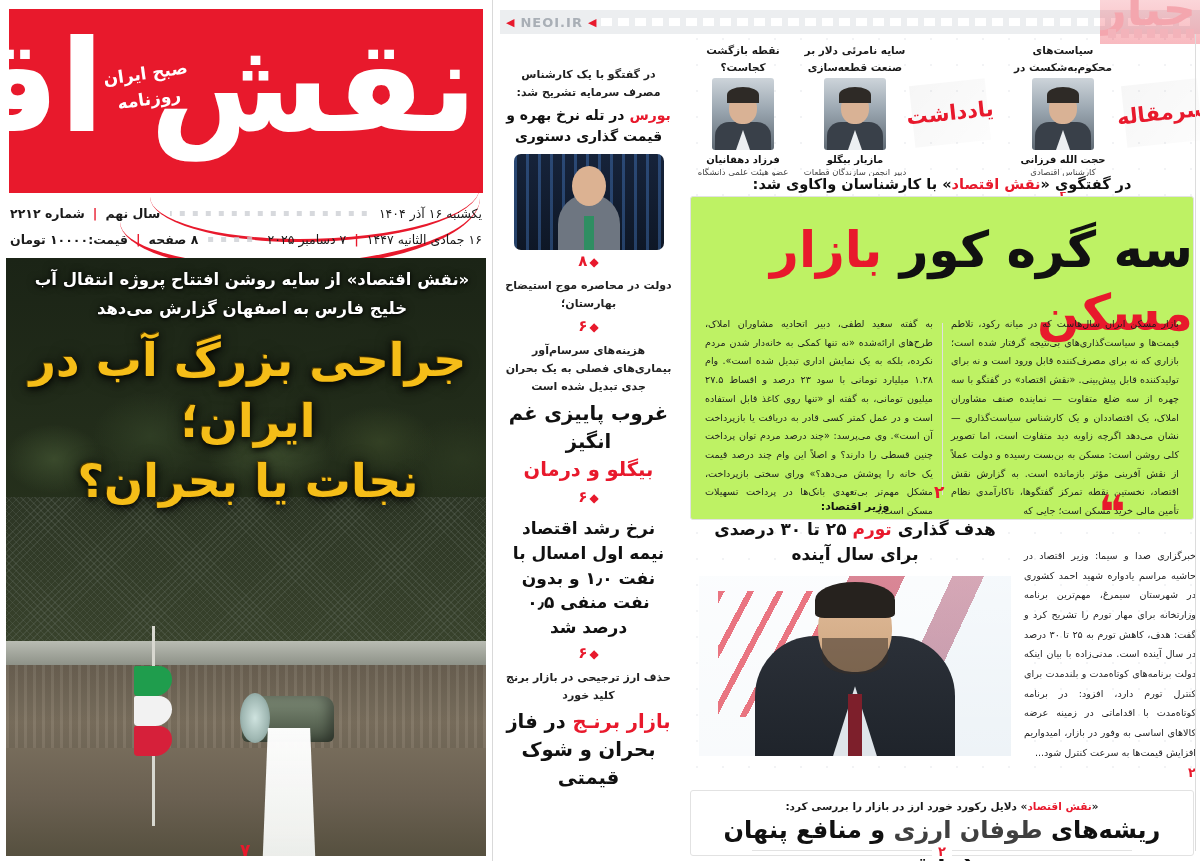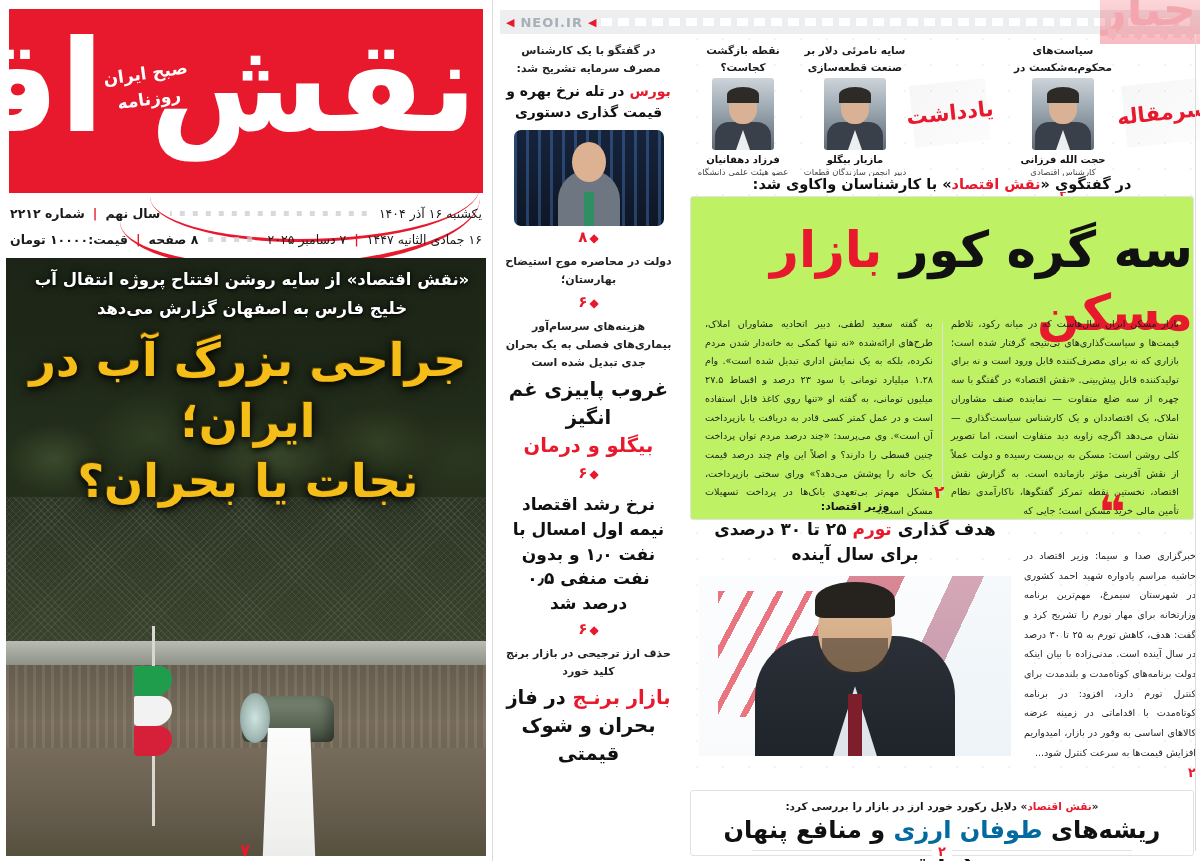--- a/index.html
+++ b/index.html
@@ -328,21 +328,21 @@
 
   
   .bottom {
     position:absolute; left:6px; top:790px; width:504px; height:66px;
     border:1px solid #e2e2e2; border-radius:3px; background:#fff;
     direction:rtl; text-align:center;
   }
   .bottom .bk { font-size:10.5px; font-weight:bold; color:#1a1a1a; margin-top:9px; }
   .bottom .bk .rd { color:#e8192c; }
   .bottom .bh { font-size:24px; font-weight:bold; color:#111; margin-top:3px; line-height:1.3; }
-  .bottom .bh .rd { color:#0369a1; }
+  .bottom .bh .rd { color:#404040; }
   .bottom .brule {
     position:absolute; left:50%; transform:translateX(-50%); bottom:4px;
     width:380px; height:1px; background:#e3e3e3;
   }
   .bottom .bmk {
     position:absolute; left:50%; transform:translateX(-50%); bottom:-4px;
     color:#e8192c; font-size:13px; font-weight:bold; background:#fff; padding:0 6px;
   }
 
   .vrule { position:absolute; top:34px; bottom:10px; width:1px; background:#dcdcdc; }
@@ -415,21 +415,21 @@
     <div class="photo-kicker">«نقش اقتصاد» از سایه روشن افتتاح پروژه انتقال آب خلیج فارس به اصفهان گزارش می‌دهد</div>
     <div class="photo-headline">
       <div>جراحی بزرگ آب در ایران؛</div>
       <div>نجات یا بحران؟</div>
     </div>
     <div class="corner-marker" style="left:240px; top:840px;">۷</div>
   </div>
 
   <div class="mid-col">
 
-    <div class="mid-item" style="padding-top:42px;">
+    <div class="mid-item" style="padding-top:66px;">
       <div class="mid-kicker">در گفتگو با یک کارشناس</div>
       <div class="mid-kicker">مصرف سرمایه تشریح شد:</div>
       <div class="mid-head" style="font-size:14px;">
         <span class="rd">بورس</span>
         <span>در تله نرخ بهره و قیمت گذاری دستوری</span>
       </div>
     </div>
     <div style="margin:6px auto 0 auto; width:150px; height:96px; border-radius:7px; overflow:hidden; position:relative; background:linear-gradient(180deg,#16233a 0%,#0e1726 100%);">
       <div style="position:absolute; inset:0; background:
         repeating-linear-gradient(to right, rgba(90,160,255,.30) 0 3px, transparent 3px 12px);"></div>

